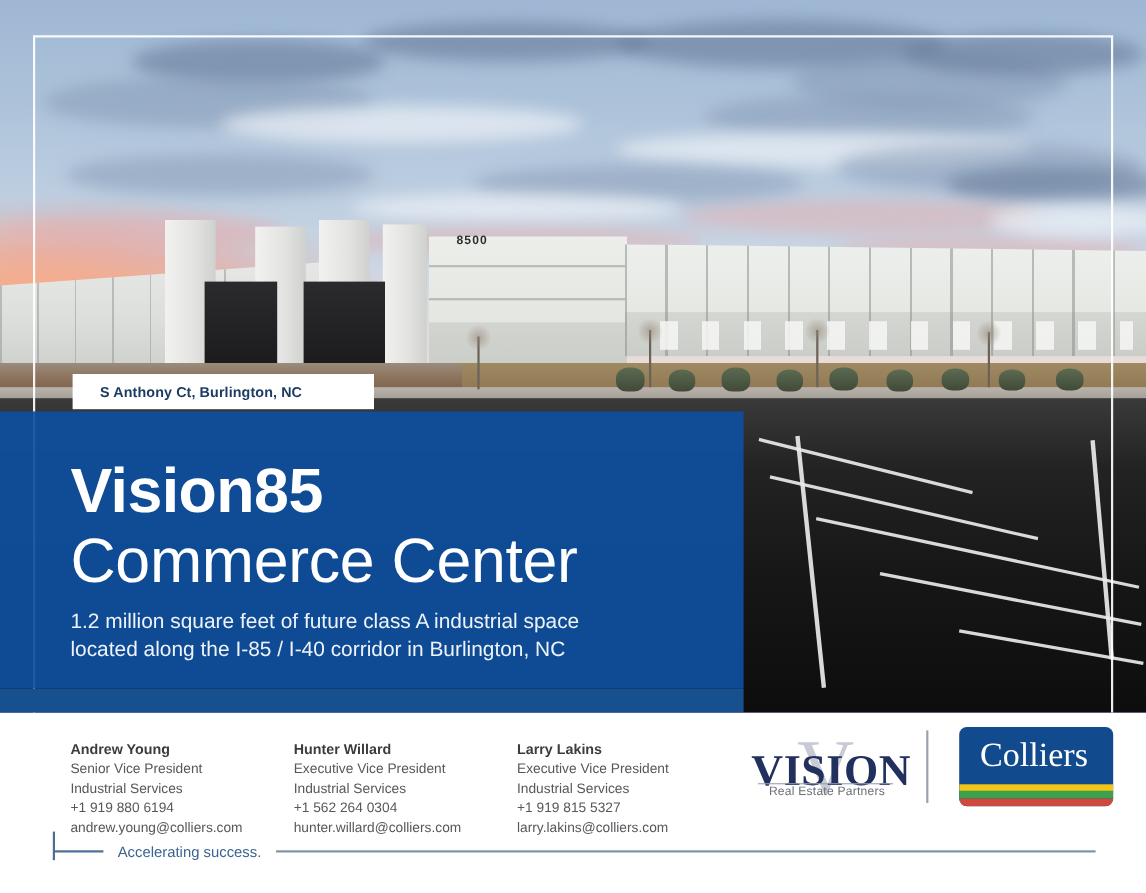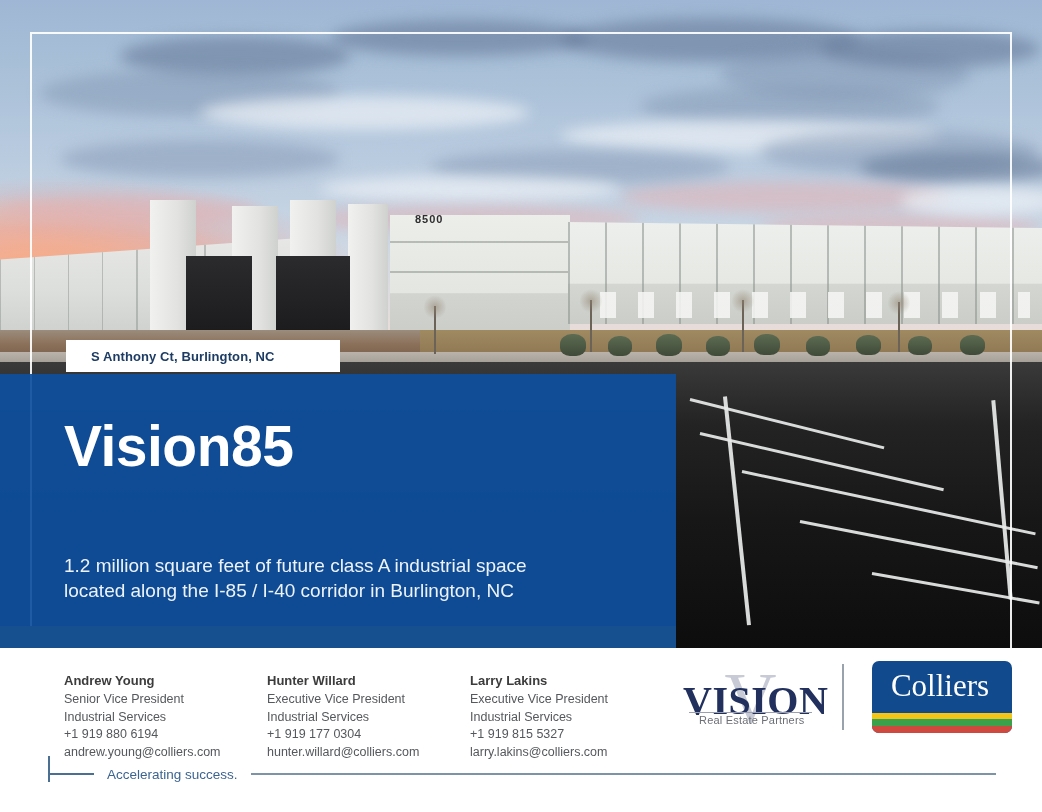--- a/index.html
+++ b/index.html
@@ -285,20 +285,21 @@
     <div class="frame"></div>
 
     <div class="blue-panel"></div>
     <div class="blue-foot"></div>
 
     <div class="addr-box">
       <span class="addr-text">S Anthony Ct, Burlington, NC</span>
     </div>
 
     <div class="title1">Vision85</div>
+    <div class="title2">Commerce Center</div>
     <div class="subtitle">
       <div>1.2 million square feet of future class A industrial space</div>
       <div>located along the I-85 / I-40 corridor in Burlington, NC</div>
     </div>
   </div>
 
   <div class="frame-tail"></div>
 
   <div class="footer">
 
@@ -309,21 +310,21 @@
         <div class="c-line">Senior Vice President</div>
         <div class="c-line">Industrial Services</div>
         <div class="c-line">+1 919 880 6194</div>
         <div class="c-line">andrew.young@colliers.com</div>
       </div>
 
       <div class="contact">
         <div class="c-name">Hunter Willard</div>
         <div class="c-line">Executive Vice President</div>
         <div class="c-line">Industrial Services</div>
-        <div class="c-line">+1 919 177 0304</div>
+        <div class="c-line">+1 562 264 0304</div>
         <div class="c-line">hunter.willard@colliers.com</div>
       </div>
 
       <div class="contact">
         <div class="c-name">Larry Lakins</div>
         <div class="c-line">Executive Vice President</div>
         <div class="c-line">Industrial Services</div>
         <div class="c-line">+1 919 815 5327</div>
         <div class="c-line">larry.lakins@colliers.com</div>
       </div>

